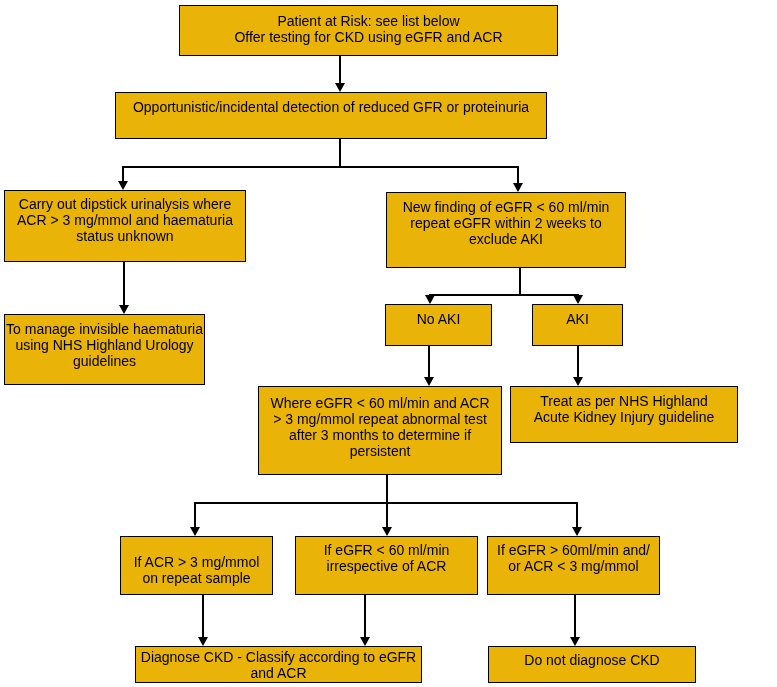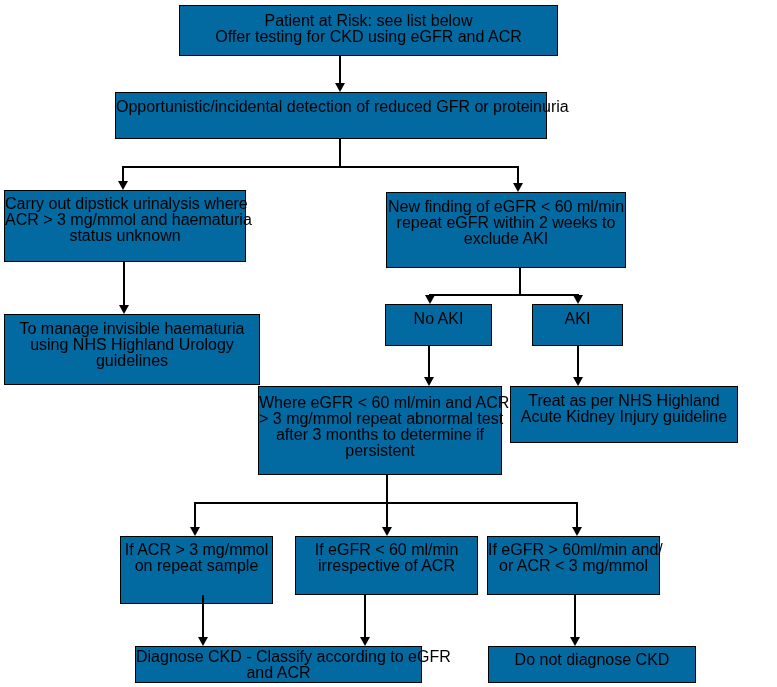--- a/index.html
+++ b/index.html
@@ -8,23 +8,23 @@
     width: 777px;
     height: 687px;
     background: #ffffff;
     font-family: "Liberation Sans", sans-serif;
     color: #000000;
   }
   .node {
     position: absolute;
     box-sizing: border-box;
     border: 1.5px solid #000000;
-    background: #0369a1;
+    background: #eab308;
     text-align: center;
-    font-size: 16px;
+    font-size: 14px;
     line-height: 16px;
     overflow: visible;
   }
   .node span { white-space: nowrap; }
   .b { font-weight: normal; }
   .vline { position: absolute; width: 1.5px; background: #000000; }
   .hline { position: absolute; height: 1.5px; background: #000000; }
   .arrow-down {
     position: absolute;
     width: 0; height: 0;
@@ -52,21 +52,21 @@
     <span>ACR &gt; 3 mg/mmol and haematuria</span><br>
     <span>status unknown</span>
   </div>
 
   <div class="node" style="left:386px;top:192px;width:240px;height:76px;padding-top:6px">
     <span>New finding of eGFR &lt; 60 ml/min</span><br>
     <span>repeat eGFR within 2 weeks to</span><br>
     <span>exclude AKI</span>
   </div>
 
-  <div class="node" style="left:4px;top:314px;width:256px;height:71px;padding-top:6px">
+  <div class="node" style="left:4px;top:314px;width:201px;height:71px;padding-top:6px">
     <span>To manage invisible haematuria</span><br>
     <span>using NHS Highland </span><span class="b">Urology</span><br>
     <span class="b">guidelines</span>
   </div>
 
   <div class="node" style="left:385px;top:304px;width:107px;height:42px;padding-top:6px">
     <span>No AKI</span>
   </div>
 
   <div class="node" style="left:532px;top:304px;width:91px;height:42px;padding-top:6px">
@@ -78,21 +78,21 @@
     <span>&gt; 3 mg/mmol repeat abnormal test</span><br>
     <span>after 3 months to determine if</span><br>
     <span>persistent</span>
   </div>
 
   <div class="node" style="left:510px;top:386px;width:228px;height:57px;padding-top:6px">
     <span>Treat as per NHS Highland</span><br>
     <span class="b">Acute Kidney Injury guideline</span>
   </div>
 
-  <div class="node" style="left:120px;top:536px;width:153px;height:68px;padding-top:5px">
+  <div class="node" style="left:120px;top:536px;width:153px;height:59px;padding-top:17px">
     <span>If ACR &gt; 3 mg/mmol</span><br>
     <span>on repeat sample</span>
   </div>
 
   <div class="node" style="left:295px;top:536px;width:183px;height:59px;padding-top:5px">
     <span>If eGFR &lt; 60 ml/min</span><br>
     <span>irrespective of ACR</span>
   </div>
 
   <div class="node" style="left:487px;top:536px;width:173px;height:59px;padding-top:5px">

